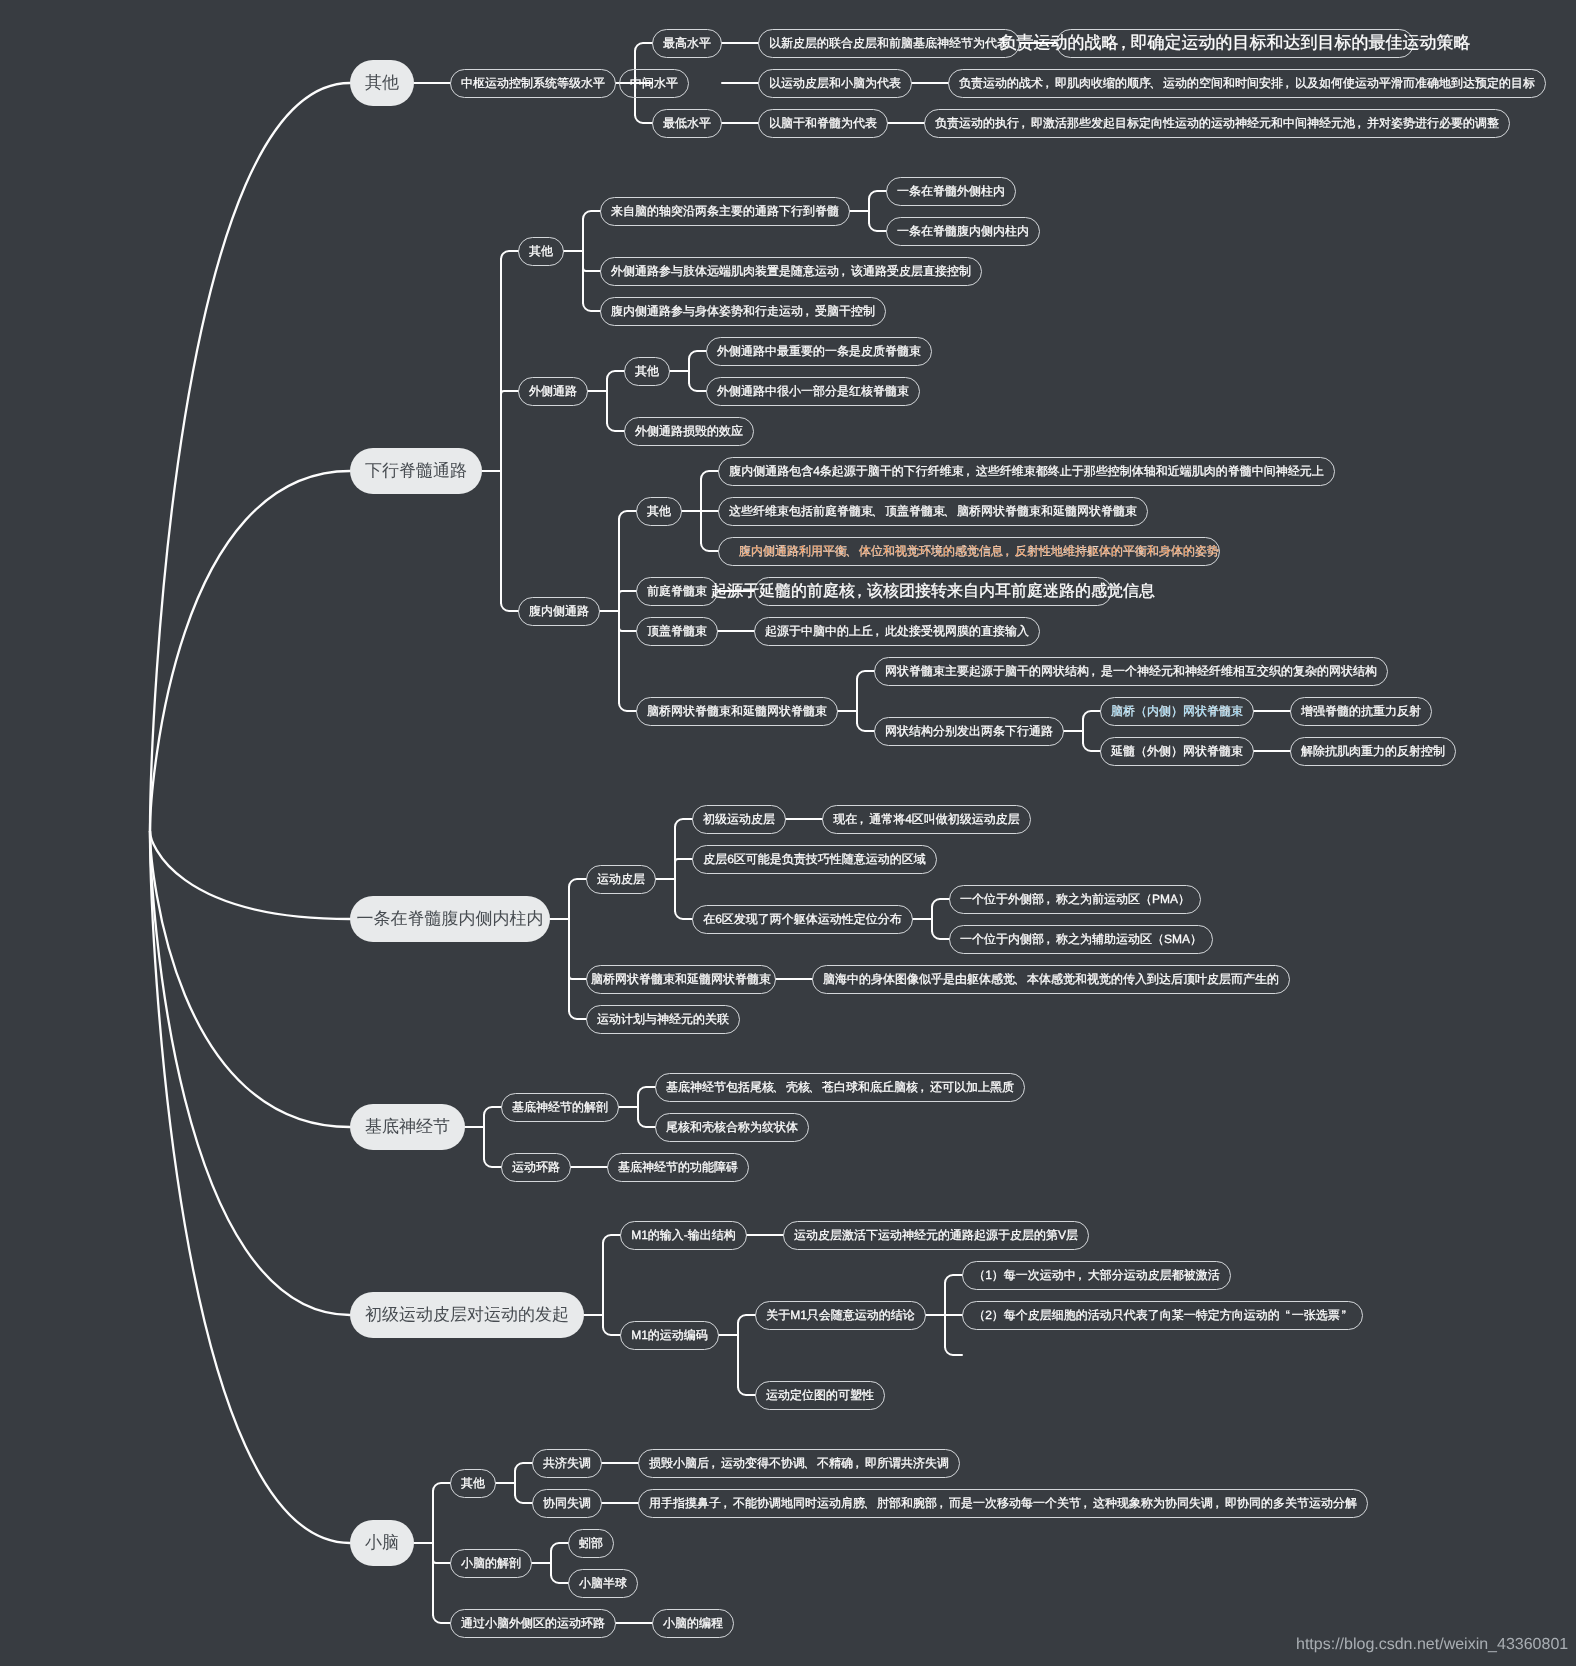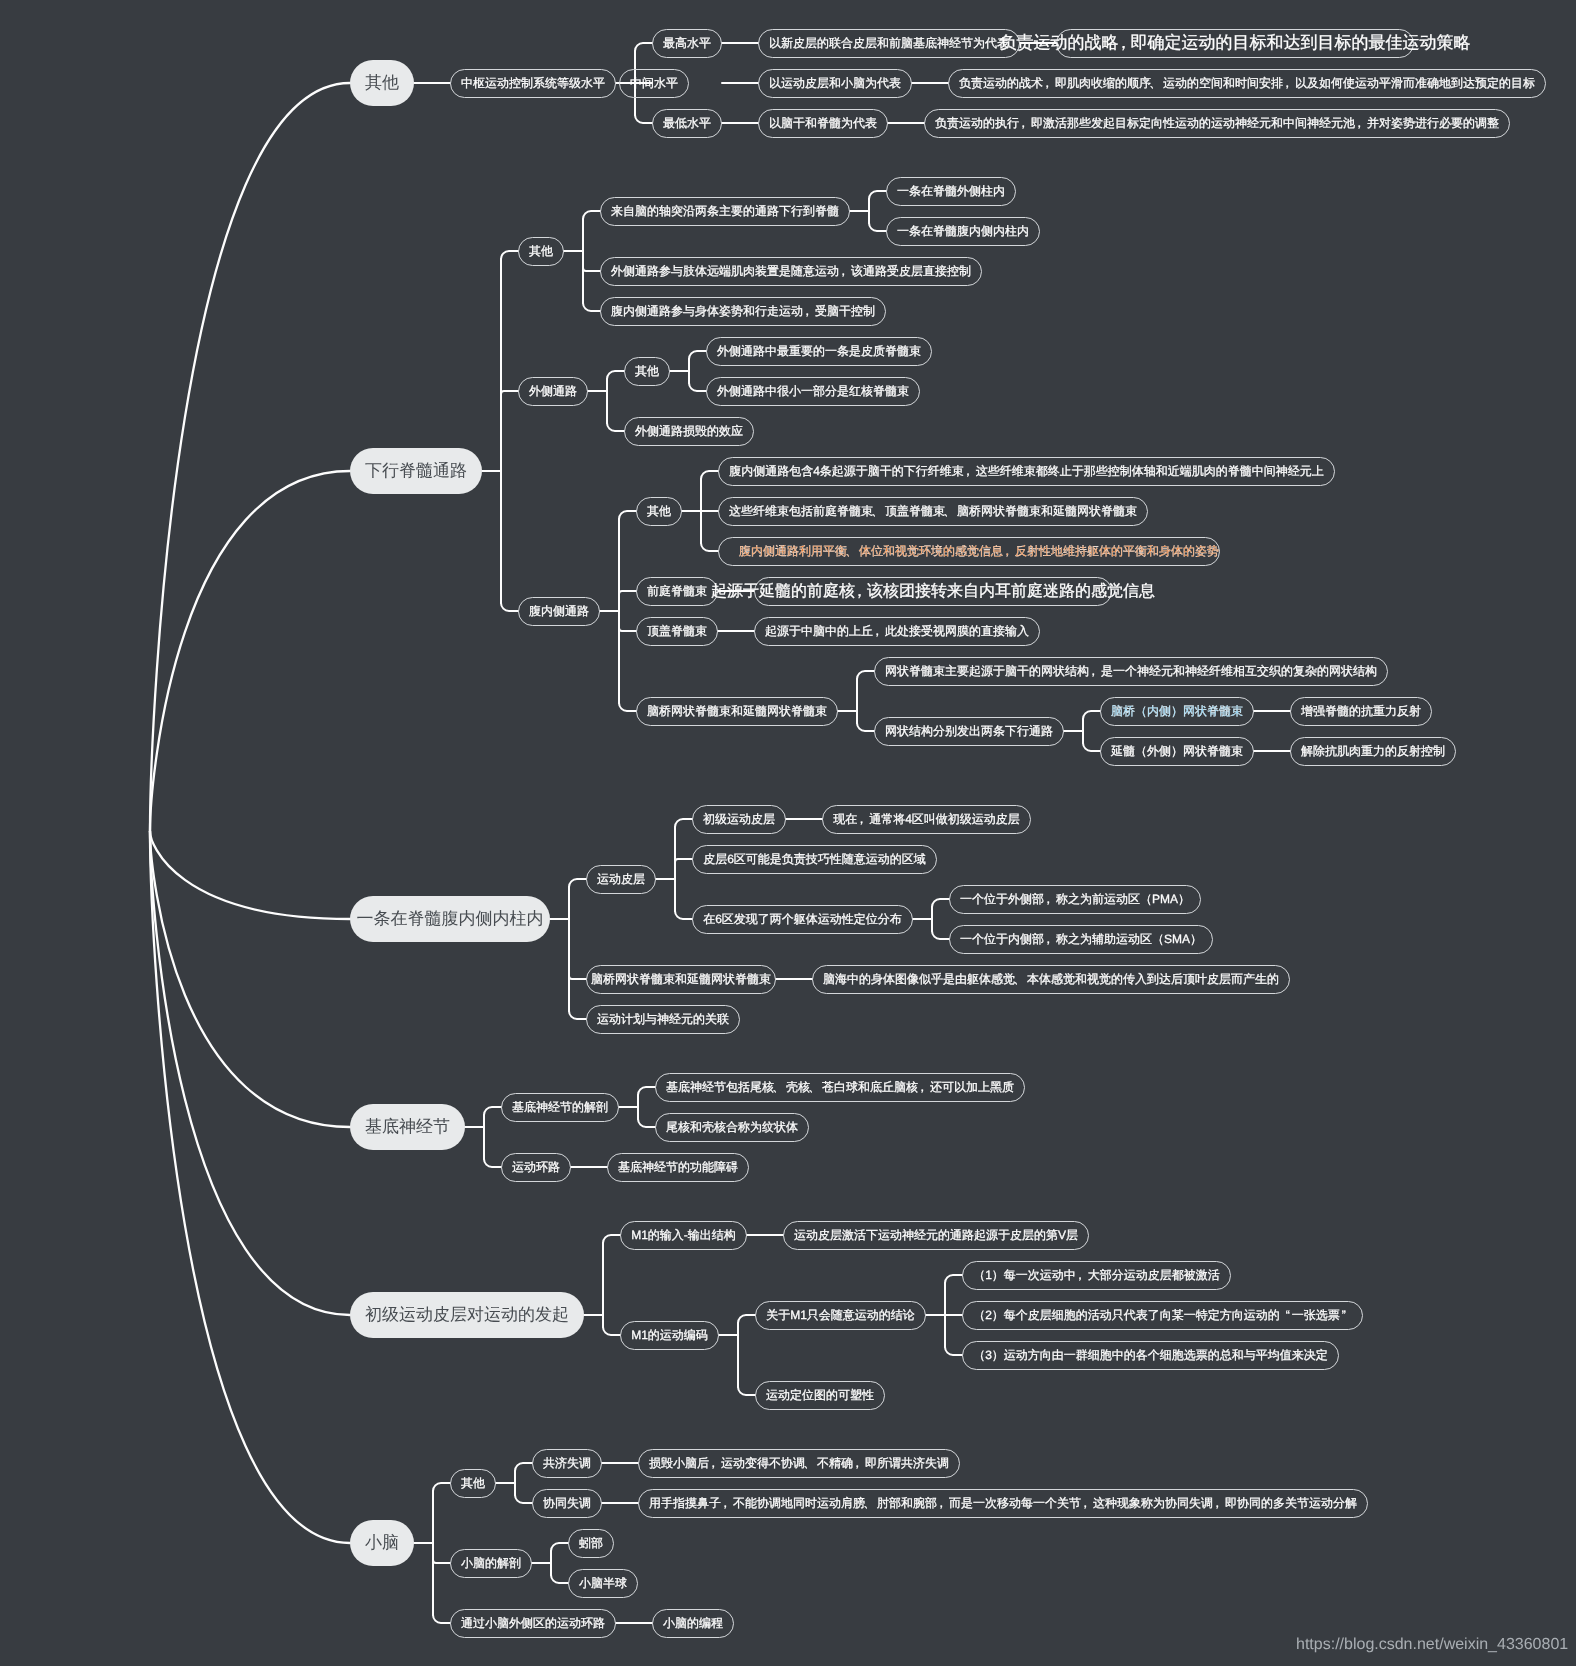--- a/index.html
+++ b/index.html
@@ -202,21 +202,20 @@
       <div class="node node-topic" style="left: 655px; top: 1112.5px; width: 154px; height: 29px; border-color: rgb(212, 215, 218); color: rgb(253, 253, 253); font-size: 12px;">尾核和壳核合称为纹状体</div>
       <div class="node node-topic" style="left: 501px; top: 1152.5px; width: 70px; height: 29px; border-color: rgb(212, 215, 218); color: rgb(253, 253, 253); font-size: 12px;">运动环路</div>
       <div class="node node-topic" style="left: 607px; top: 1152.5px; width: 142px; height: 29px; border-color: rgb(212, 215, 218); color: rgb(253, 253, 253); font-size: 12px;">基底神经节的功能障碍</div>
       <div class="node node-branch" style="left: 350px; top: 1292px; width: 234px; height: 46px; background: rgb(232, 234, 235); color: rgb(71, 76, 81); font-size: 17px;">初级运动皮层对运动的发起</div>
       <div class="node node-topic" style="left: 620px; top: 1220.5px; width: 127px; height: 29px; border-color: rgb(212, 215, 218); color: rgb(253, 253, 253); font-size: 12px;">M1的输入-输出结构</div>
       <div class="node node-topic" style="left: 783px; top: 1220.5px; width: 306px; height: 29px; border-color: rgb(212, 215, 218); color: rgb(253, 253, 253); font-size: 12px;">运动皮层激活下运动神经元的通路起源于皮层的第V层</div>
       <div class="node node-topic" style="left: 620px; top: 1320.5px; width: 99px; height: 29px; border-color: rgb(212, 215, 218); color: rgb(253, 253, 253); font-size: 12px;">M1的运动编码</div>
       <div class="node node-topic" style="left: 755px; top: 1300.5px; width: 171px; height: 29px; border-color: rgb(212, 215, 218); color: rgb(253, 253, 253); font-size: 12px;">关于M1只会随意运动的结论</div>
       <div class="node node-topic" style="left: 962px; top: 1260.5px; width: 269px; height: 29px; border-color: rgb(212, 215, 218); color: rgb(253, 253, 253); font-size: 12px;">（1）每一次运动中<span class="fw" style="width: 12px; text-indent: -3.52941px;">，</span>大部分运动皮层都被激活</div>
       <div class="node node-topic" style="left: 962px; top: 1300.5px; width: 401px; height: 29px; border-color: rgb(212, 215, 218); color: rgb(253, 253, 253); font-size: 12px;">（2）每个皮层细胞的活动只代表了向某一特定方向运动的<span class="fw" style="width: 12px; text-indent: 4px;">“</span>一张选票<span class="fw" style="width: 12px; text-indent: -4px;">”</span></div>
-      <div class="node node-topic" style="left: 962px; top: 1340.5px; width: 377px; height: 29px; border-color: rgb(212, 215, 218); color: rgb(253, 253, 253); font-size: 12px;">（3）运动方向由一群细胞中的各个细胞选票的总和与平均值来决定</div>
       <div class="node node-topic" style="left: 755px; top: 1380.5px; width: 130px; height: 29px; border-color: rgb(212, 215, 218); color: rgb(253, 253, 253); font-size: 12px;">运动定位图的可塑性</div>
       <div class="node node-branch" style="left: 350px; top: 1520px; width: 64px; height: 46px; background: rgb(232, 234, 235); color: rgb(71, 76, 81); font-size: 17px;">小脑</div>
       <div class="node node-topic" style="left: 450px; top: 1468.5px; width: 46px; height: 29px; border-color: rgb(212, 215, 218); color: rgb(253, 253, 253); font-size: 12px;">其他</div>
       <div class="node node-topic" style="left: 532px; top: 1448.5px; width: 70px; height: 29px; border-color: rgb(212, 215, 218); color: rgb(253, 253, 253); font-size: 12px;">共济失调</div>
       <div class="node node-topic" style="left: 638px; top: 1448.5px; width: 322px; height: 29px; border-color: rgb(212, 215, 218); color: rgb(253, 253, 253); font-size: 12px;">损毁小脑后<span class="fw" style="width: 12px; text-indent: -3.52941px;">，</span>运动变得不协调<span class="fw" style="width: 12px; text-indent: -3.33333px;">、</span>不精确<span class="fw" style="width: 12px; text-indent: -3.52941px;">，</span>即所谓共济失调</div>
       <div class="node node-topic" style="left: 532px; top: 1488.5px; width: 70px; height: 29px; border-color: rgb(212, 215, 218); color: rgb(253, 253, 253); font-size: 12px;">协同失调</div>
       <div class="node node-topic" style="left: 638px; top: 1488.5px; width: 730px; height: 29px; border-color: rgb(212, 215, 218); color: rgb(253, 253, 253); font-size: 12px;">用手指摸鼻子<span class="fw" style="width: 12px; text-indent: -3.52941px;">，</span>不能协调地同时运动肩膀<span class="fw" style="width: 12px; text-indent: -3.33333px;">、</span>肘部和腕部<span class="fw" style="width: 12px; text-indent: -3.52941px;">，</span>而是一次移动每一个关节<span class="fw" style="width: 12px; text-indent: -3.52941px;">，</span>这种现象称为协同失调<span class="fw" style="width: 12px; text-indent: -3.52941px;">，</span>即协同的多关节运动分解</div>
       <div class="node node-topic" style="left: 450px; top: 1548.5px; width: 82px; height: 29px; border-color: rgb(212, 215, 218); color: rgb(253, 253, 253); font-size: 12px;">小脑的解剖</div>
       <div class="node node-topic" style="left: 568px; top: 1528.5px; width: 46px; height: 29px; border-color: rgb(212, 215, 218); color: rgb(253, 253, 253); font-size: 12px; font-family: Liberation Mono, monospace;">蚓部</div>
       <div class="node node-topic" style="left: 568px; top: 1568.5px; width: 70px; height: 29px; border-color: rgb(212, 215, 218); color: rgb(253, 253, 253); font-size: 12px;">小脑半球</div>

